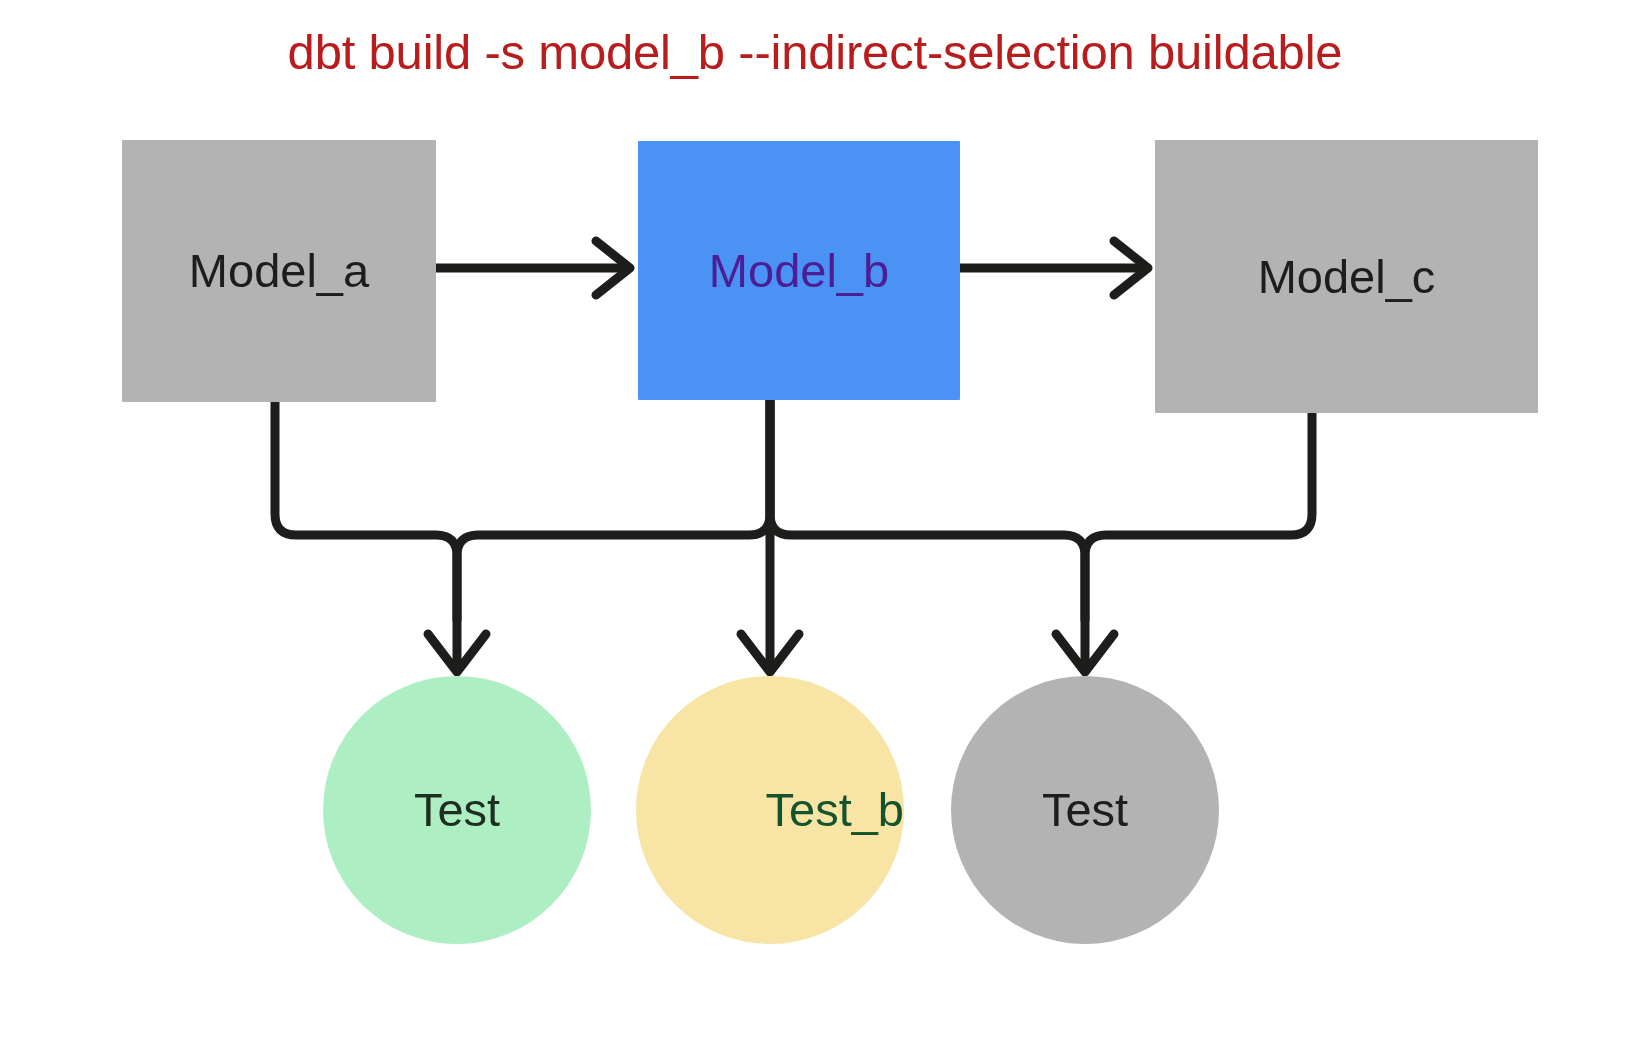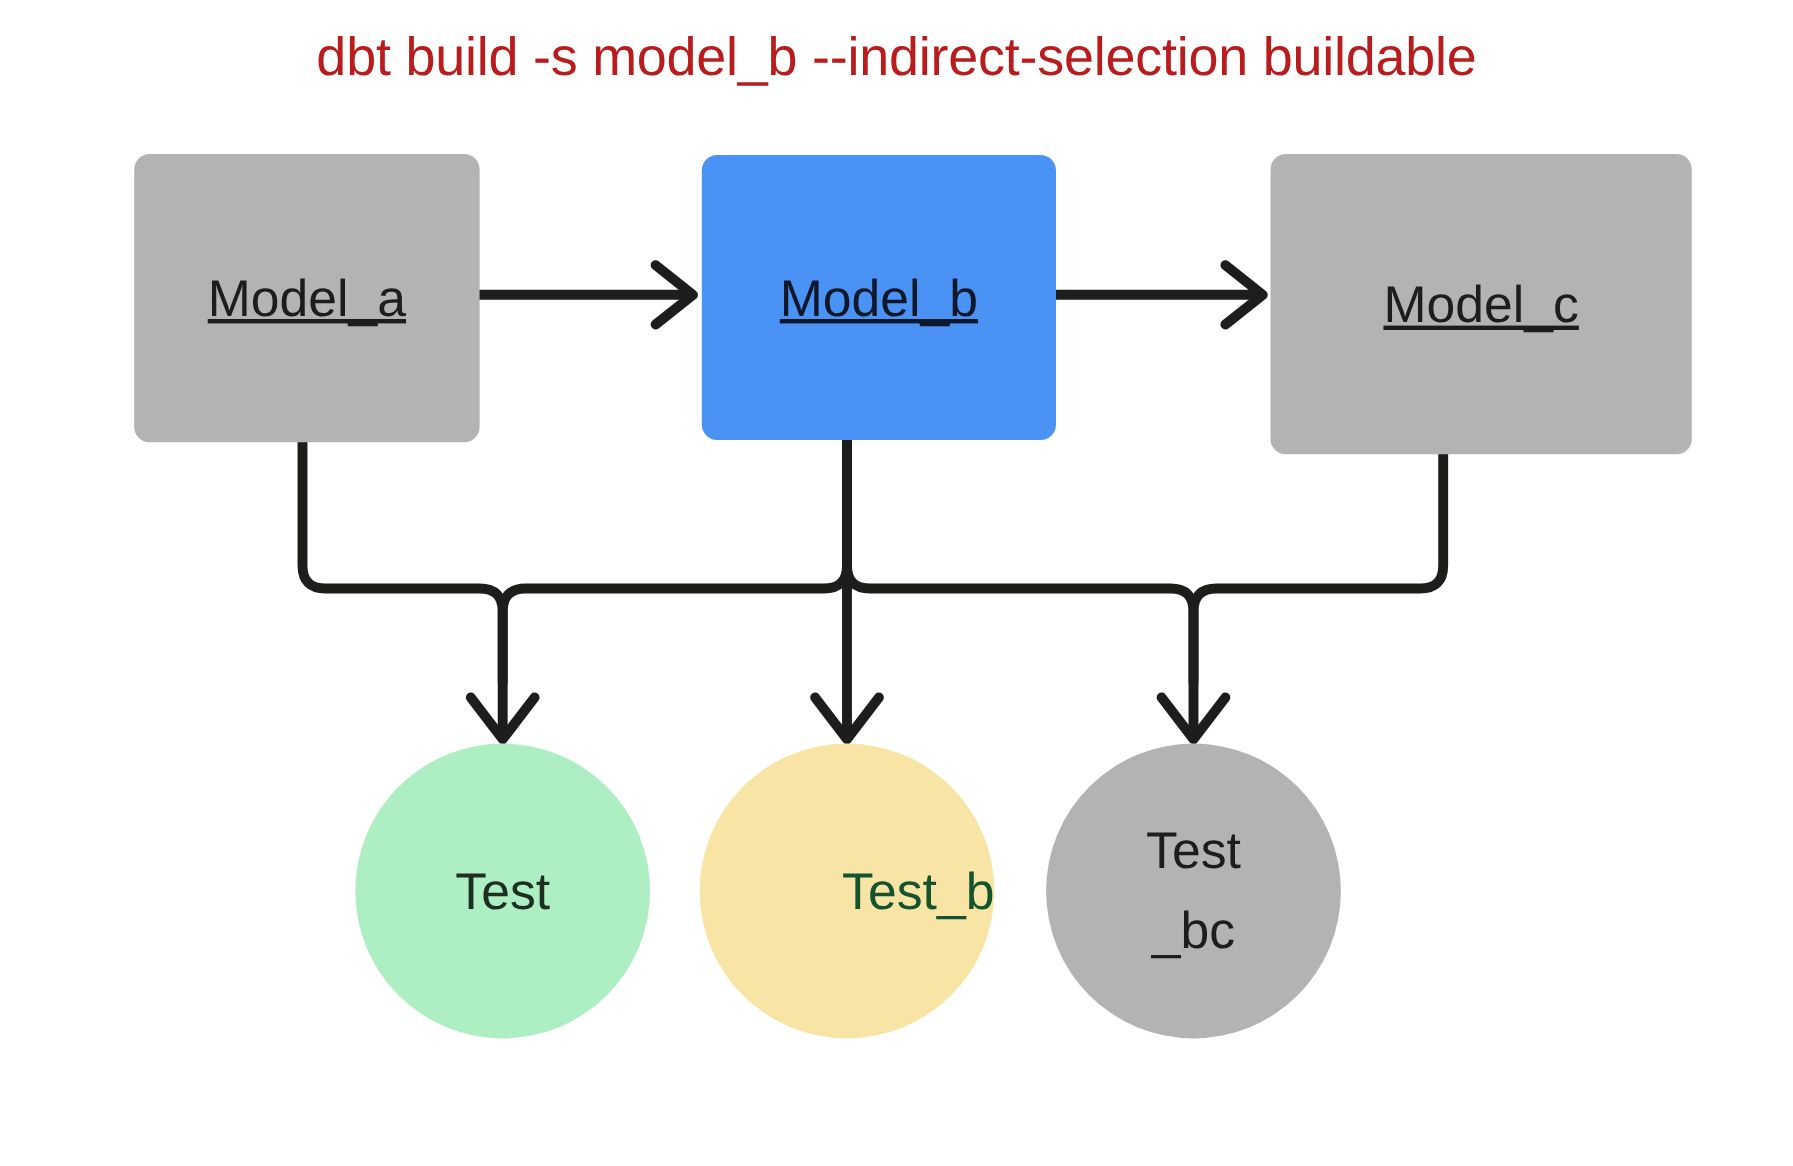--- a/index.html
+++ b/index.html
@@ -34,29 +34,28 @@
     width: 1630px;
     text-align: center;
     font-size: 49px;
     line-height: 1.1;
     color: #b91c1c;
     letter-spacing: -0.2px;
     white-space: nowrap;
   }
   .node-box {
     position: absolute;
-    border-radius: 14px;
+    border-radius: 1px;
     display: flex;
     align-items: center;
     justify-content: center;
     font-size: 47px;
     line-height: 1.05;
     text-align: center;
     box-sizing: border-box;
-    text-decoration: underline;
   }
   .node-circle {
     position: absolute;
     border-radius: 50%;
     display: flex;
     flex-direction: column;
     align-items: center;
     justify-content: center;
     font-size: 47px;
     line-height: 1.55;
@@ -111,34 +110,33 @@
         <path d="M 1312 413 L 1312 514 Q 1312 535 1291 535 L 1106 535 Q 1085 535 1085 556 L 1085 620"></path>
       </g>
 
     </g>
   </svg>
 
   <div class="node-box" style="left:122px; top:140px; width:314px; height:262px; background:#b3b3b3; color:#1d1d1b;">
     <span>Model_a</span>
   </div>
 
-  <div class="node-box" style="left:638px; top:141px; width:322px; height:259px; background:#4a93f5; color:#0f172a;">
+  <div class="node-box" style="left:638px; top:141px; width:322px; height:259px; background:#4a93f5; color:#4c1d95;">
     <span>Model_b</span>
   </div>
 
   <div class="node-box" style="left:1155px; top:140px; width:383px; height:273px; background:#b3b3b3; color:#1d1d1b;">
     <span>Model_c</span>
   </div>
 
   <div class="node-circle" style="left:323px; top:676px; width:268px; height:268px; background:#aeeec3; color:#1d2e22;">
     <span class="circle-line">Test</span>
   </div>
 
   <div class="node-circle" style="left:636px; top:676px; width:268px; height:268px; background:#f8e5a5; color:#14532d;text-align:right;">
     <span class="circle-line">Test_b</span>
   </div>
 
   <div class="node-circle" style="left:951px; top:676px; width:268px; height:268px; background:#b3b3b3; color:#1d1d1b;">
     <span class="circle-line">Test</span>
-    <span class="circle-line">_bc</span>
   </div>
 
 </div>
 
 </body></html>

